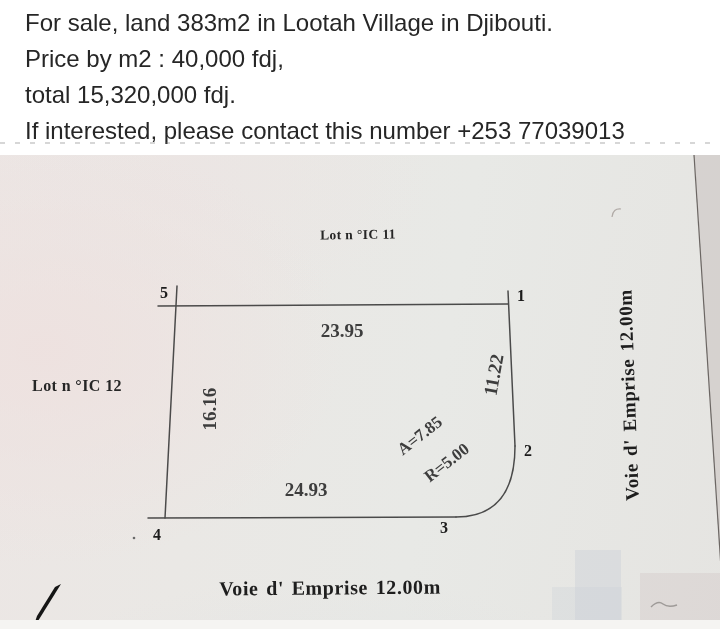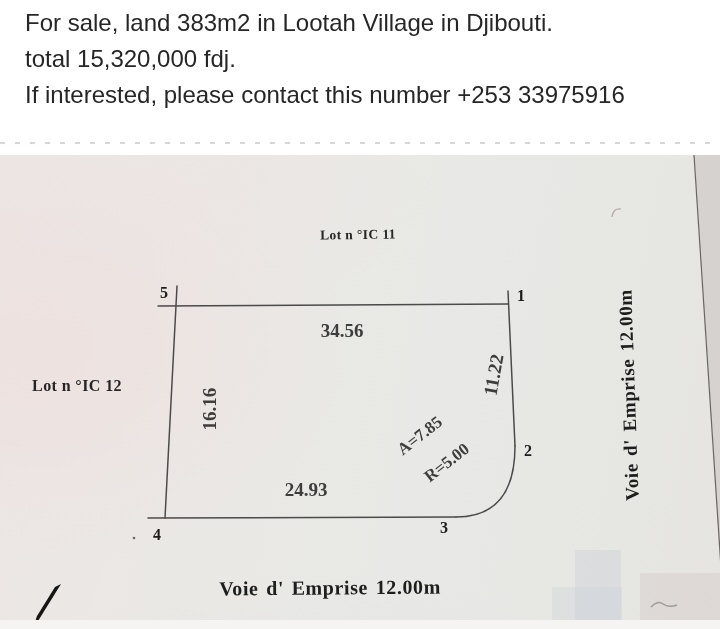--- a/index.html
+++ b/index.html
@@ -32,22 +32,23 @@
   .voie{font-size:20px;font-weight:bold;color:#1e1e1e;letter-spacing:.6px;word-spacing:2px;}
   .voie-side{font-size:19px;}
 </style>
 </head>
 <body>
 
 <div class="screen">
 
   <section class="ad">
     <p>For sale, land 383m2 in Lootah Village in Djibouti.</p>
+    <p>Price by m2 : 40,000 fdj,</p>
     <p>total 15,320,000 fdj.</p>
-    <p>If interested, please contact this number +253 33975916</p>
+    <p>If interested, please contact this number +253 77039013</p>
     <div class="artifact-line"></div>
   </section>
 
   <section class="scan">
 
     <svg width="720" height="474" viewBox="0 0 720 474">
 
       <polygon points="694,0 720,0 720,400" fill="rgba(196,186,184,0.45)"></polygon>
       <rect x="640" y="418" width="80" height="47" fill="rgba(205,196,196,0.35)"></rect>
       <rect x="575" y="395" width="46" height="70" fill="rgba(203,209,214,0.45)"></rect>
@@ -71,21 +72,21 @@
 
     <div class="label lot" style="left:358px;top:80px;--r:-0.8deg">Lot n °IC 11</div>
     <div class="label lot" style="left:77px;top:231px;font-size:16px">Lot n °IC 12</div>
 
     <div class="label corner" style="left:164px;top:138px">5</div>
     <div class="label corner" style="left:521px;top:141px">1</div>
     <div class="label corner" style="left:528px;top:296px">2</div>
     <div class="label corner" style="left:444px;top:373px">3</div>
     <div class="label corner" style="left:157px;top:380px">4</div>
 
-    <div class="label dim" style="left:342px;top:176px">34.56</div>
+    <div class="label dim" style="left:342px;top:176px">23.95</div>
     <div class="label dim" style="left:210px;top:254px;--r:-90deg">16.16</div>
     <div class="label dim" style="left:494px;top:220px;--r:-80deg">11.22</div>
     <div class="label dim" style="left:306px;top:335px">24.93</div>
     <div class="label dim" style="left:420px;top:281px;--r:-38deg;font-size:17px">A=7.85</div>
     <div class="label dim" style="left:447px;top:308px;--r:-38deg;font-size:17px">R=5.00</div>
 
     <div class="label voie" style="left:330px;top:433px;--r:-0.5deg">Voie d' Emprise 12.00m</div>
     <div class="label voie voie-side" style="left:629px;top:240px;--r:-92deg">Voie d' Emprise 12.00m</div>
 
     <div class="bottom-strip"></div>

